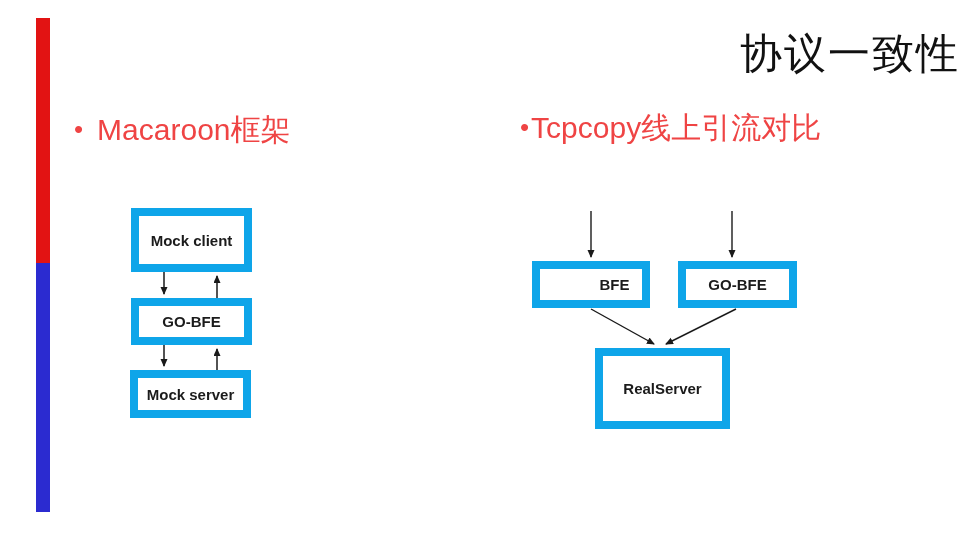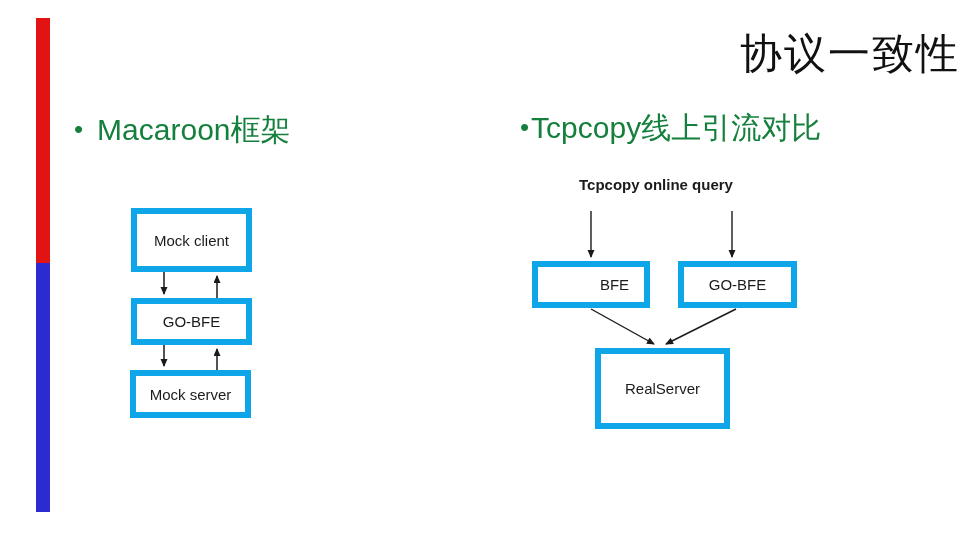--- a/index.html
+++ b/index.html
@@ -32,21 +32,21 @@
     width: 960px;
     text-align: right;
     font-family: "DejaVu Serif", "Liberation Serif", serif;
     font-size: 42px;
     color: #111111;
     letter-spacing: 2px;
   }
 
   .bullet-heading {
     position: absolute;
-    color: #15803d;
+    color: #ef4444;
     font-size: 30px;
     white-space: nowrap;
     text-align: center;
   }
   .bullet-heading .bullet-glyph {
     display: inline-block;
     font-size: 26px;
     vertical-align: 2px;
   }
   #left-heading  { left: 74px;  top: 110px; }
@@ -61,26 +61,26 @@
     width: 222px;
     text-align: center;
     font-weight: bold;
     font-size: 15px;
     color: #1b1b1b;
   }
 
   .node-box {
     position: absolute;
     box-sizing: border-box;
-    border: 6px solid #0ea5e9;
+    border: 8px solid #0ea5e9;
     background: #ffffff;
     display: flex;
     align-items: center;
     justify-content: center;
-    font-weight: normal;
+    font-weight: bold;
     font-size: 15px;
     color: #1b1b1b;
   }
   #box-mock-client { left: 131px; top: 208px; width: 121px; height: 64px; }
   #box-go-bfe-l    { left: 131px; top: 298px; width: 121px; height: 47px; }
   #box-mock-server { left: 130px; top: 370px; width: 121px; height: 48px; }
   #box-bfe         { left: 532px; top: 261px; width: 118px; height: 47px; padding-left: 47px; }
   #box-go-bfe-r    { left: 678px; top: 261px; width: 119px; height: 47px; }
   #box-realserver  { left: 595px; top: 348px; width: 135px; height: 81px; }
 
@@ -103,21 +103,20 @@
   <div class="slide-title">协议一致性</div>
 
   <div class="bullet-heading" id="left-heading">
     <span class="bullet-glyph">•</span><span>Macaroon框架</span>
   </div>
 
   <div class="bullet-heading" id="right-heading">
     <span class="bullet-glyph">•</span><span>Tcpcopy线上引流对比</span>
   </div>
 
-  <div class="flow-label">Tcpcopy online query</div>
 
   <div class="node-box" id="box-mock-client">Mock client</div>
   <div class="node-box" id="box-go-bfe-l">GO-BFE</div>
   <div class="node-box" id="box-mock-server">Mock server</div>
 
   <div class="node-box" id="box-bfe">BFE</div>
   <div class="node-box" id="box-go-bfe-r">GO-BFE</div>
   <div class="node-box" id="box-realserver">RealServer</div>
 
   <svg class="arrows-overlay" width="960" height="540" viewBox="0 0 960 540" xmlns="http://www.w3.org/2000/svg">

